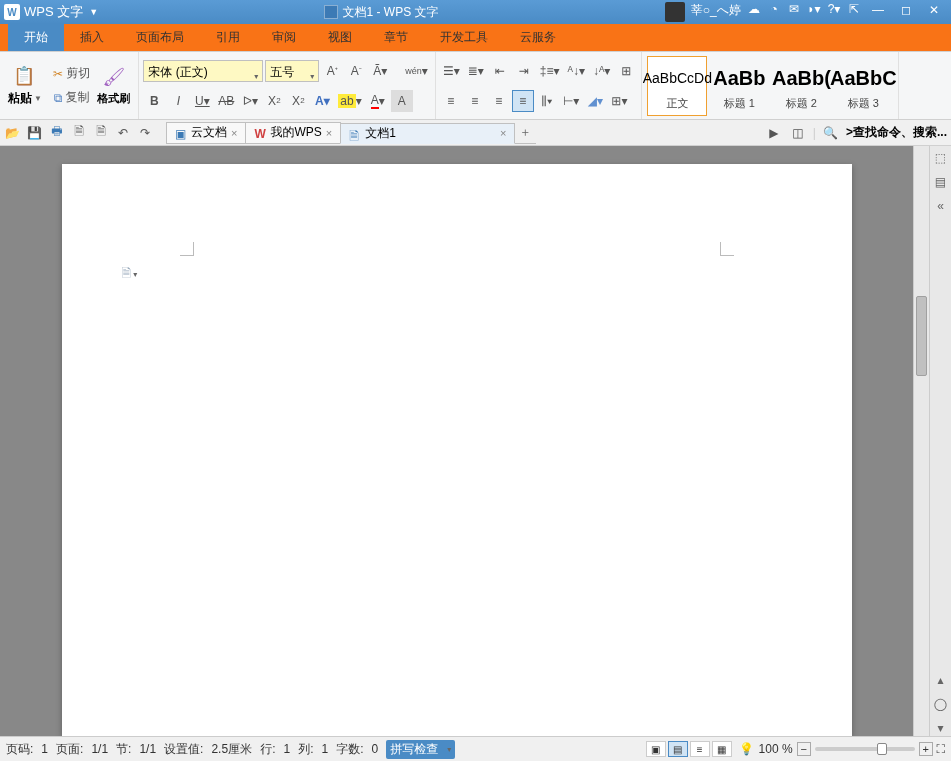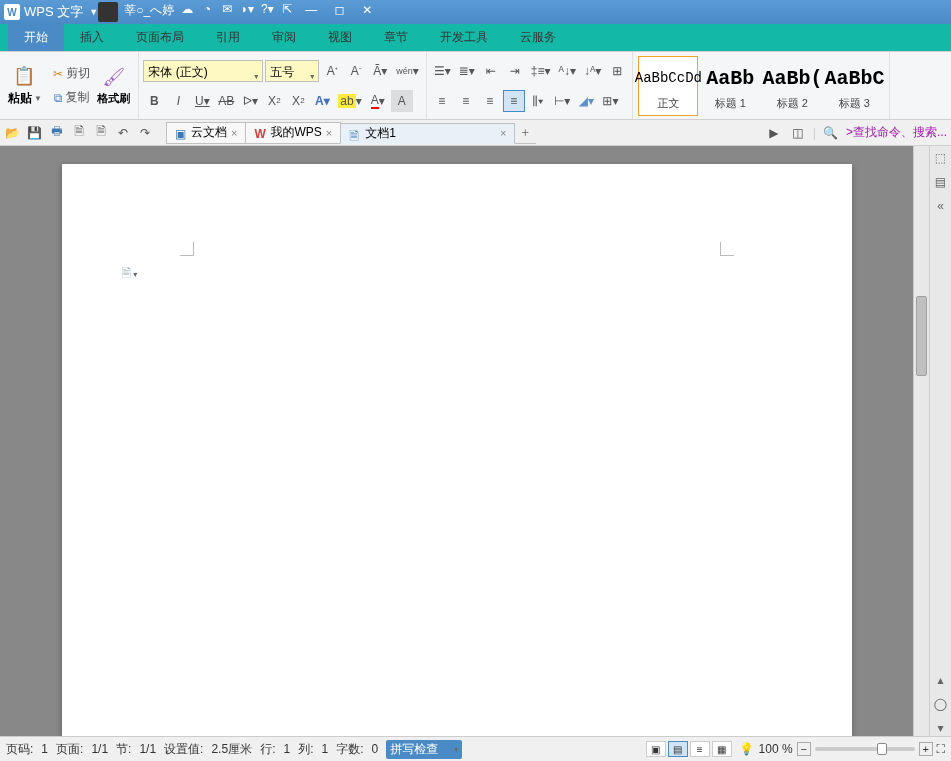--- a/index.html
+++ b/index.html
@@ -7,84 +7,88 @@
 .titlebar { height:24px; background:linear-gradient(#5a9bd5,#4a8bc5); display:flex; align-items:center; color:#fff; }
 .titlebar .appicon { width:16px; height:16px; margin:0 4px; display:inline-flex; align-items:center; justify-content:center; background:#fff; color:#4a8bc5; font-weight:bold; border-radius:2px; font-size:10px; }
 .titlebar .apptitle { font-size:13px; margin-right:6px; }
 .titlebar .drop { font-size:9px; }
 .titlebar .center { flex:1; text-align:center; display:flex; align-items:center; justify-content:center; gap:4px; }
 .titlebar .docicon { width:14px; height:14px; background:#3c7ab5; border:1px solid rgba(255,255,255,.4); display:inline-block; }
 .titlebar .right { display:flex; align-items:flex-start; gap:6px; padding-right:6px; }
 .titlebar .avatar { width:20px; height:20px; background:#333; border-radius:2px; }
 .titlebar .ticon { width:14px; height:14px; color:#fff; font-size:12px; cursor:pointer; display:inline-flex; align-items:center; justify-content:center; }
 .titlebar .wbtn { width:22px; height:16px; display:inline-flex; align-items:center; justify-content:center; cursor:pointer; }
-.menubar { height:28px; background:#14b8a6; border-bottom:1px solid #d0d0d0; display:flex; align-items:stretch; padding-left:8px; }
+.menubar { height:28px; background:#f97316; border-bottom:1px solid #d0d0d0; display:flex; align-items:stretch; padding-left:8px; }
 .menubar .tab { padding:0 16px; display:flex; align-items:center; cursor:pointer; color:#333; }
 .menubar .tab.active { background:#4a8bc5; color:#fff; }
 .ribbon { height:68px; background:#f5f6f7; border-bottom:1px solid #d0d0d0; display:flex; align-items:stretch; }
 .rgroup { display:flex; flex-direction:column; padding:2px 4px; border-right:1px solid #e0e0e0; justify-content:center; }
 .rgroup.tall { flex-direction:row; align-items:center; }
 .vbtn { display:flex; flex-direction:column; align-items:center; justify-content:center; padding:2px 4px; cursor:pointer; }
 .vbtn .icn { width:24px; height:24px; display:flex; align-items:center; justify-content:center; font-size:18px; color:#555; }
 .vbtn .lbl { font-size:11px; margin-top:2px; display:flex; align-items:center; gap:2px;font-weight:bold; }
 .hrow { display:flex; align-items:center; gap:2px; height:30px; }
 .sbtn { min-width:22px; height:22px; display:inline-flex; align-items:center; justify-content:center; cursor:pointer; color:#555; border:1px solid transparent; padding:0 2px; }
 .sbtn.bold { font-weight:bold; }
 .sbtn.italic { font-style:italic; }
 .sbtn.ul { text-decoration:underline; }
 .sbtn.strike { text-decoration:line-through; }
 .fontsel { height:22px; border:1px solid #c0c0c0; background:#fef9c3; padding:0 4px; display:flex; align-items:flex-end; justify-content:space-between; cursor:pointer; }
 .fontsel.name { width:120px; }
 .fontsel.size { width:54px; }
 .caret { font-size:8px; color:#666; }
 .styleitem { width:60px; height:60px; border:1px solid transparent; display:flex; flex-direction:column; align-items:center; justify-content:center; cursor:pointer; margin:0 1px; }
 .styleitem.active { border-color:#f0a030; background:#fff; }
-.styleitem .prev { font-size:14px; font-family:Liberation Mono, monospace; height:36px; display:flex; align-items:center; overflow:hidden; white-space:nowrap; }
+.styleitem .prev { font-size:14px; font-family:Liberation Sans, sans-serif; height:36px; display:flex; align-items:center; overflow:hidden; white-space:nowrap; }
 .styleitem.h .prev { font-weight:bold; font-size:20px; }
 .styleitem .nm { font-size:11px; color:#444; }
 .toolbar2 { height:26px; background:#f0f0f0; border-bottom:1px solid #d0d0d0; display:flex; align-items:center; padding:0 4px; gap:4px; }
 .tb2btn { width:18px; height:18px; display:inline-flex; align-items:center; justify-content:center; cursor:pointer; color:#555; }
 .doctabs { display:flex; align-items:stretch; height:22px; margin-left:8px; border-bottom:1px solid #c0c0c0; }
 .doctab { display:flex; align-items:center; padding:0 8px; border:1px solid #c0c0c0; border-bottom:none; margin-right:-1px; background:#f8f8f8; cursor:pointer; gap:4px; }
 .doctab.active { background:#e8f0f8; border-bottom:1px solid #e8f0f8; position:relative; top:1px; }
 .doctab .dicn { width:12px; height:12px; }
 .doctab .close { font-size:11px; color:#888; cursor:pointer; }
 .addtab { width:22px; display:flex; align-items:center; justify-content:center; cursor:pointer; color:#666; }
 .toolbar2 .right2 { margin-left:auto; display:flex; align-items:center; gap:6px; }
-.searchbox { color:#a21caf; }
+.searchbox { color:#000000;font-weight:bold; }
 .workspace { flex:1; display:flex; background:#888; overflow:hidden; }
 .page-area { flex:1; position:relative; overflow:hidden; display:flex; justify-content:center; }
 .page { width:790px; background:#fff; margin-top:18px; position:relative; box-shadow:0 2px 6px rgba(0,0,0,.3); }
 .page .cornTL { position:absolute; top:78px; left:118px; width:14px; height:14px; border-right:1px solid #bbb; border-bottom:1px solid #bbb; }
 .page .cornTR { position:absolute; top:78px; right:118px; width:14px; height:14px; border-left:1px solid #bbb; border-bottom:1px solid #bbb; }
 .page .pagectl { position:absolute; top:100px; left:60px; color:#9ab; font-size:14px; display:flex; align-items:center; gap:2px; cursor:pointer; }
 .vtoolstrip { width:22px; background:#e8e8e8; border-left:1px solid #ccc; display:flex; flex-direction:column; align-items:center; padding-top:4px; gap:8px; }
 .vtoolstrip .vb { width:16px; height:16px; cursor:pointer; color:#666; display:flex; align-items:center; justify-content:center; }
 .vscroll { width:16px; background:#e8e8e8; border-left:1px solid #ccc; position:relative; }
 .vscroll .thumb { position:absolute; top:150px; left:2px; width:11px; height:80px; background:#c0c0c0; border:1px solid #a0a0a0; border-radius:2px; cursor:pointer; }
 .statusbar { height:22px; background:#f0f0f0; border-top:1px solid #ccc; display:flex; align-items:center; padding:12px 6px; gap:8px; color:#333; }
-.statusbar .spell { background:#4a8bc5; color:#fff; padding:1px 4px; border-radius:2px; display:flex; align-items:center; gap:16px; }
+.statusbar .spell { background:#4a8bc5; color:#fff; padding:1px 4px; border-radius:2px; display:flex; align-items:center; gap:9px; }
 .statusbar .views { display:flex; gap:2px; }
 .statusbar .vwbtn { width:20px; height:16px; border:1px solid #ccc; background:#fff; cursor:pointer; display:flex; align-items:center; justify-content:center; font-size:10px; }
 .statusbar .vwbtn.active { background:#d0e4f5; border-color:#4a8bc5; }
 .statusbar .zoom { margin-left:auto; display:flex; align-items:center; gap:4px; }
 .statusbar .slider { width:100px; height:4px; background:#ccc; position:relative; border-radius:2px; }
 .statusbar .slider .kn { position:absolute; top:-4px; left:62px; width:10px; height:12px; background:#fff; border:1px solid #888; border-radius:2px; cursor:pointer; }
 .statusbar .zb { width:14px; height:14px; border:1px solid #aaa; display:flex; align-items:center; justify-content:center; cursor:pointer; font-size:11px; }
 .mini { font-size:9px; }
 .sup { font-size:8px; vertical-align:super; }
 .sub { font-size:8px; vertical-align:sub; }
 </style>
 </head>
 <body>
 
 <div class="titlebar">
   <span class="appicon">W</span>
   <span class="apptitle">WPS 文字</span>
   <span class="drop">▼</span>
+  <div class="center">
+    <span class="docicon"></span>
+    <span>文档1 - WPS 文字</span>
+  </div>
   <div class="right">
     <span class="avatar"></span>
     <span>莘○_へ婷</span>
     <span class="ticon">☁</span>
     <span class="ticon">◔</span>
     <span class="ticon">✉</span>
     <span class="ticon">◗▾</span>
     <span class="ticon">?▾</span>
     <span class="ticon">⇱</span>
     <span class="wbtn">—</span>
@@ -148,21 +152,21 @@
           <span>宋体 (正文)</span>
           <span class="caret">▾</span>
         </div>
       <div class="fontsel size">
           <span>五号</span>
           <span class="caret">▾</span>
         </div>
       <span class="sbtn">A<span class="mini">⁺</span></span>
       <span class="sbtn">A<span class="mini">⁻</span></span>
       <span class="sbtn">Ã▾</span>
-      <span class="sbtn"><span style="font-size:9px;">wén</span>▾</span>
+      <span class="sbtn"><span style="font-size:9px;margin-left:9px;">wén</span>▾</span>
     </div>
     <div class="hrow">
       <span class="sbtn bold">B</span>
       <span class="sbtn italic">I</span>
       <span class="sbtn ul">U▾</span>
       <span class="sbtn strike">AB</span>
       <span class="sbtn">ᐅ▾</span>
       <span class="sbtn">X<span class="sup">2</span></span>
       <span class="sbtn">X<span class="sub">2</span></span>
       <span class="sbtn" style="color:#4070c0;font-weight:bold;">A▾</span>

